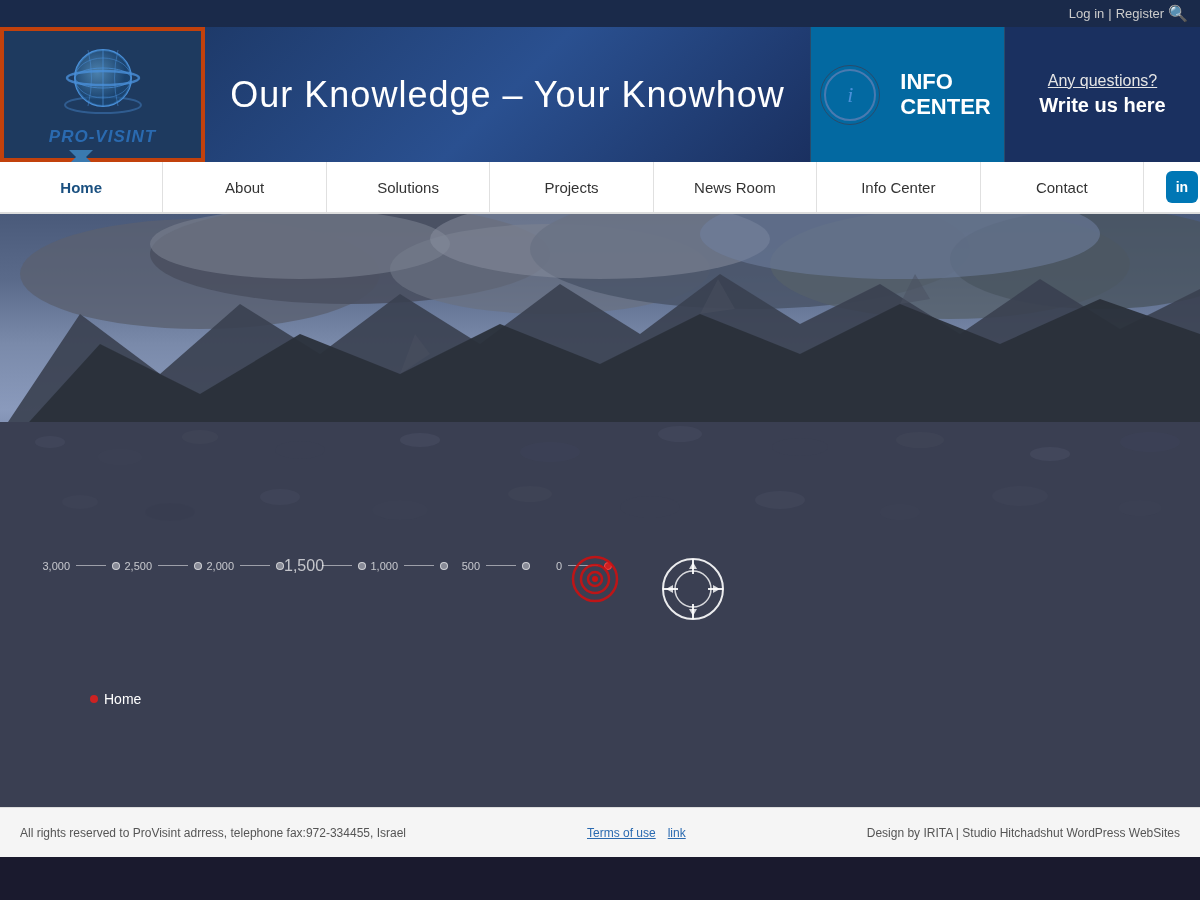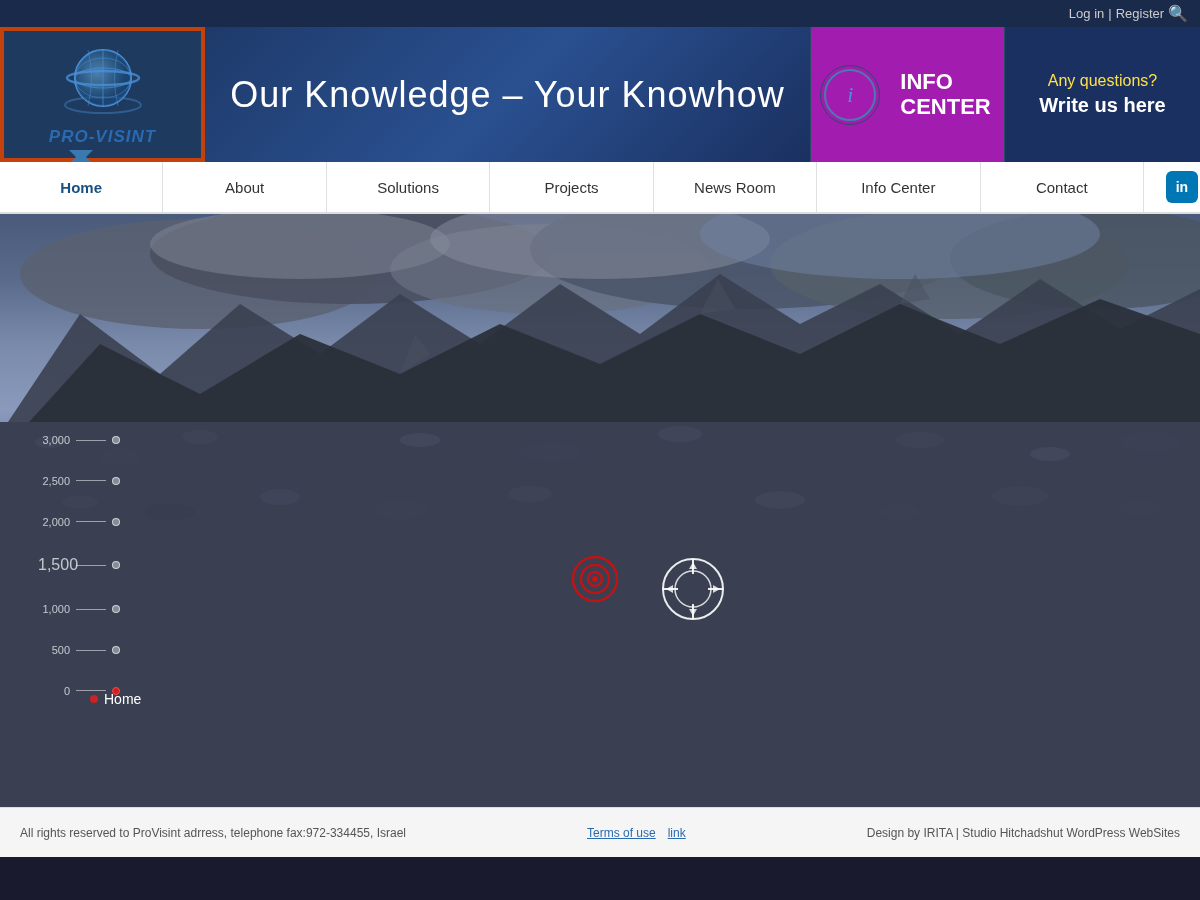--- a/index.html
+++ b/index.html
@@ -60,21 +60,21 @@
     }
     .tagline-text {
       color: white;
       font-size: 36px;
       font-weight: 300;
       letter-spacing: 1px;
     }
 
     .info-center-box {
       width: 195px;
-      background: #a21caf;
+      background: #0369a1;
       display: flex;
       align-items: center;
       justify-content: center;
       gap: 24px;
       cursor: pointer;
       border-left: 1px solid #2a4a6a;
       border-right: 1px solid #2a4a6a;
     }
     .info-circle {
       width: 52px;
@@ -110,23 +110,24 @@
     .contact-box {
       width: 195px;
       background: #1a3060;
       display: flex;
       flex-direction: column;
       align-items: center;
       justify-content: center;
       cursor: pointer;
     }
     .contact-question {
-      color: #fde047;
+      color: #e5e5e5;
       font-size: 16px;
       margin-bottom: 4px;
+      text-decoration: underline;
     }
     .contact-write {
       color: white;
       font-size: 20px;
       font-weight: bold;
       text-align: center;
     }
 
     
     .nav-bar {
@@ -225,21 +226,21 @@
       background: linear-gradient(180deg, #3a4050 0%, #3d4258 10%, #404560 20%, #454a68 30%, #4a4f70 50%, #4d5275 70%, #505578 100%);
     }
 
     
     .measurement-scale {
       position: absolute;
       left: 38px;
       top: 220px;
       bottom: 110px;
       display: flex;
-      flex-direction: column;
+      flex-direction: row;
       justify-content: space-between;
     }
     .scale-item {
       display: flex;
       align-items: center;
       gap: 6px;
       color: rgba(255,255,255,0.7);
       font-size: 11px;
     }
     .scale-line {

